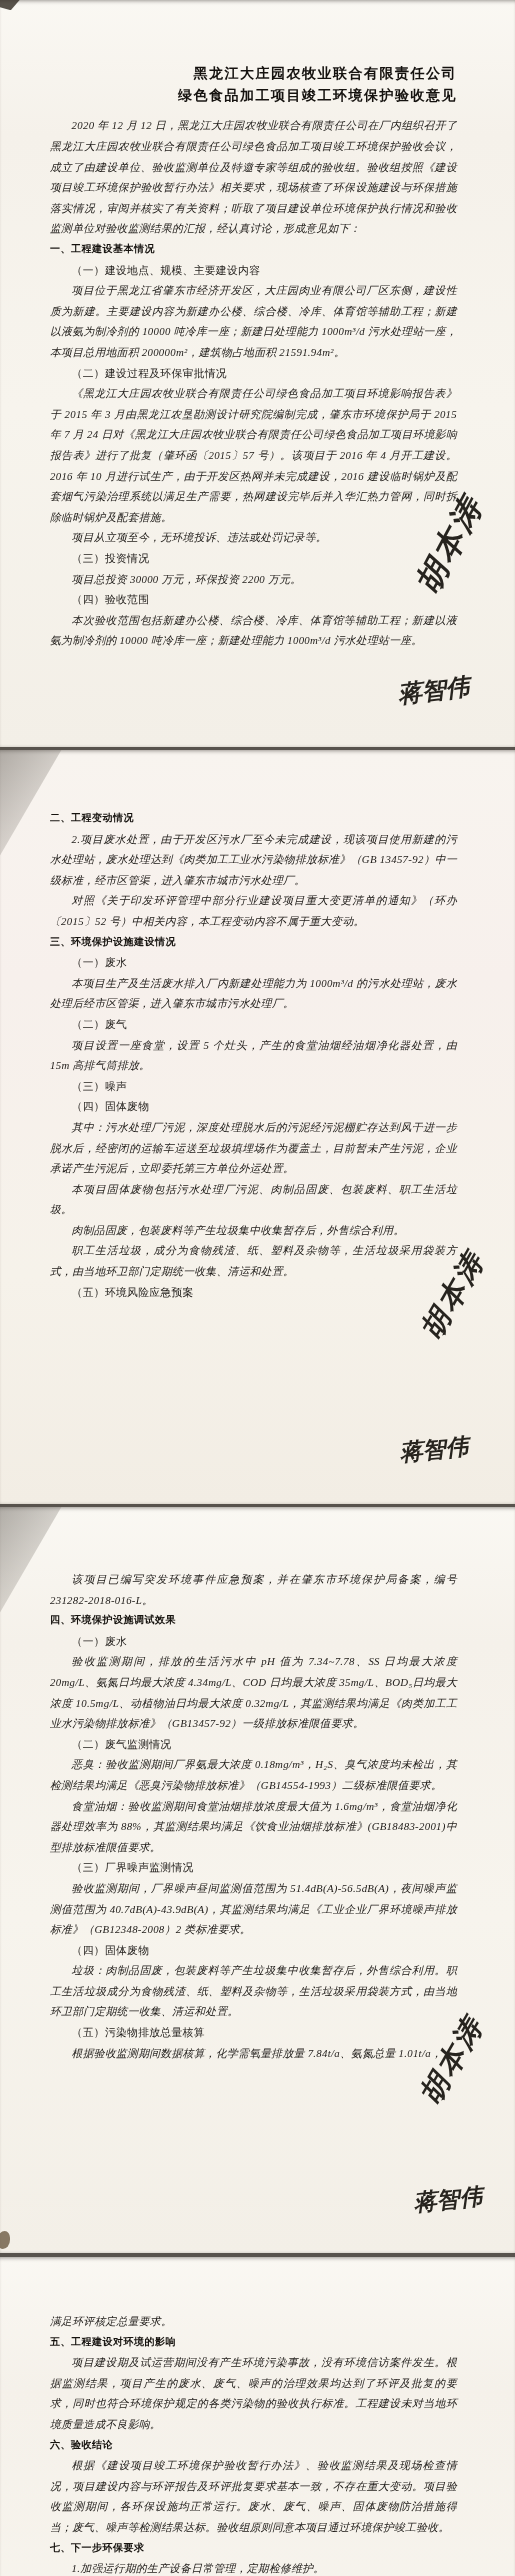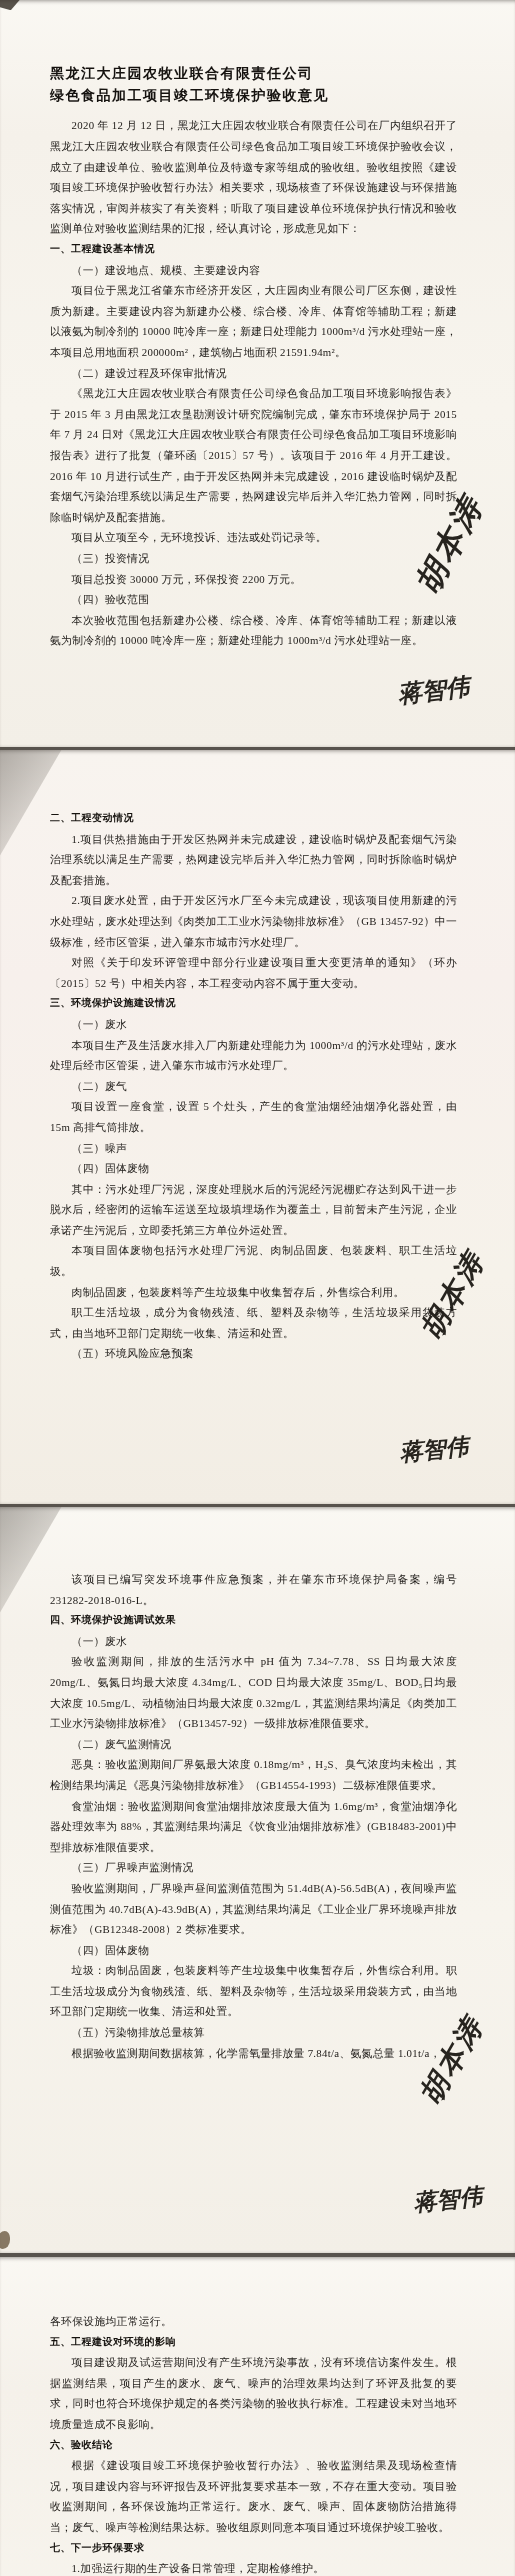--- a/index.html
+++ b/index.html
@@ -29,25 +29,25 @@
     background:#6b5a42;border-radius:60% 40% 55% 45%;opacity:.8;
   }
   .content{
     position:relative;margin-left:50px;margin-right:58px;
     color:#1d1a17;font-size:10.8px;line-height:20.6px;letter-spacing:0.3px;
     text-align:justify;
   }
   .blk{position:relative;}
   .title{
     font-family:"Liberation Sans","DejaVu Sans",sans-serif;font-weight:700;
-    font-size:14px;line-height:21.6px;text-align:left;letter-spacing:1.5px;color:#15120f;
+    font-size:14px;line-height:21.6px;text-align:right;letter-spacing:1.5px;color:#15120f;
   }
   .heading{font-weight:700;font-size:10px;letter-spacing:0.5px;color:#16130f;}
   .sub{text-indent:21.6px;}
-  .para{text-indent:21.6px;}
+  .para{text-indent:21.6px;font-style:italic;}
   .noindent{text-indent:0;}
   .sig{
     position:absolute;white-space:nowrap;color:#16130e;
     font-family:"DejaVu Serif","Liberation Serif",serif;
     font-style:italic;font-weight:700;transform-origin:left top;opacity:.92;
   }
   .sig.diag{letter-spacing:3.1px;}
 </style>
 </head>
 <body>
@@ -71,21 +71,20 @@
         <div class="blk para">项目总投资 30000 万元，环保投资 2200 万元。</div>
         <div class="blk sub">（四）验收范围</div>
         <div class="blk para">本次验收范围包括新建办公楼、综合楼、冷库、体育馆等辅助工程；新建以液氨为制冷剂的 10000 吨冷库一座；新建处理能力 1000m³/d 污水处理站一座。</div>
       </div>
     </div>
     <div class="page tint-pink wedge" style="top: 750px; height: 754px;">
       <span class="sig diag" style="left: 412px; top: 577px; font-size: 29px; transform: rotate(-60deg);">胡本涛</span>
       <span class="sig" style="left: 398px; top: 688px; font-size: 23px; transform: rotate(-6deg);">蒋智伟</span>
       <div class="content" style="padding-top: 58px;">
         <div class="blk heading">二、工程变动情况</div>
-        <div class="blk para">1.项目供热措施由于开发区热网并未完成建设，建设临时锅炉及配套烟气污染治理系统以满足生产需要，热网建设完毕后并入华汇热力管网，同时拆除临时锅炉及配套措施。</div>
         <div class="blk para">2.项目废水处置，由于开发区污水厂至今未完成建设，现该项目使用新建的污水处理站，废水处理达到《肉类加工工业水污染物排放标准》（GB 13457-92）中一级标准，经市区管渠，进入肇东市城市污水处理厂。</div>
         <div class="blk para">对照《关于印发环评管理中部分行业建设项目重大变更清单的通知》（环办〔2015〕52 号）中相关内容，本工程变动内容不属于重大变动。</div>
         <div class="blk heading">三、环境保护设施建设情况</div>
         <div class="blk sub">（一）废水</div>
         <div class="blk para">本项目生产及生活废水排入厂内新建处理能力为 1000m³/d 的污水处理站，废水处理后经市区管渠，进入肇东市城市污水处理厂。</div>
         <div class="blk sub">（二）废气</div>
         <div class="blk para">项目设置一座食堂，设置 5 个灶头，产生的食堂油烟经油烟净化器处置，由 15m 高排气筒排放。</div>
         <div class="blk sub">（三）噪声</div>
         <div class="blk sub">（四）固体废物</div>
         <div class="blk para">其中：污水处理厂污泥，深度处理脱水后的污泥经污泥棚贮存达到风干进一步脱水后，经密闭的运输车运送至垃圾填埋场作为覆盖土，目前暂未产生污泥，企业承诺产生污泥后，立即委托第三方单位外运处置。</div>
@@ -109,21 +108,21 @@
         <div class="blk sub">（三）厂界噪声监测情况</div>
         <div class="blk para">验收监测期间，厂界噪声昼间监测值范围为 51.4dB(A)-56.5dB(A)，夜间噪声监测值范围为 40.7dB(A)-43.9dB(A)，其监测结果均满足《工业企业厂界环境噪声排放标准》（GB12348-2008）2 类标准要求。</div>
         <div class="blk sub">（四）固体废物</div>
         <div class="blk para">垃圾：肉制品固废，包装废料等产生垃圾集中收集暂存后，外售综合利用。职工生活垃圾成分为食物残渣、纸、塑料及杂物等，生活垃圾采用袋装方式，由当地环卫部门定期统一收集、清运和处置。</div>
         <div class="blk sub">（五）污染物排放总量核算</div>
         <div class="blk para">根据验收监测期间数据核算，化学需氧量排放量 7.84t/a、氨氮总量 1.01t/a，</div>
       </div>
     </div>
     <div class="page" style="top: 2257px; height: 723px;">
       <div class="content" style="padding-top: 54px;">
-        <div class="blk para noindent">各环保设施均正常运行。</div>
+        <div class="blk para noindent">满足环评核定总量要求。</div>
         <div class="blk heading">五、工程建设对环境的影响</div>
         <div class="blk para">项目建设期及试运营期间没有产生环境污染事故，没有环境信访案件发生。根据监测结果，项目产生的废水、废气、噪声的治理效果均达到了环评及批复的要求，同时也符合环境保护规定的各类污染物的验收执行标准。工程建设未对当地环境质量造成不良影响。</div>
         <div class="blk heading">六、验收结论</div>
         <div class="blk para">根据《建设项目竣工环境保护验收暂行办法》、验收监测结果及现场检查情况，项目建设内容与环评报告及环评批复要求基本一致，不存在重大变动。项目验收监测期间，各环保设施均正常运行。废水、废气、噪声、固体废物防治措施得当；废气、噪声等检测结果达标。验收组原则同意本项目通过环境保护竣工验收。</div>
         <div class="blk heading">七、下一步环保要求</div>
         <div class="blk para">1.加强运行期的生产设备日常管理，定期检修维护。</div>
       </div>
     </div>
   </div>
 

